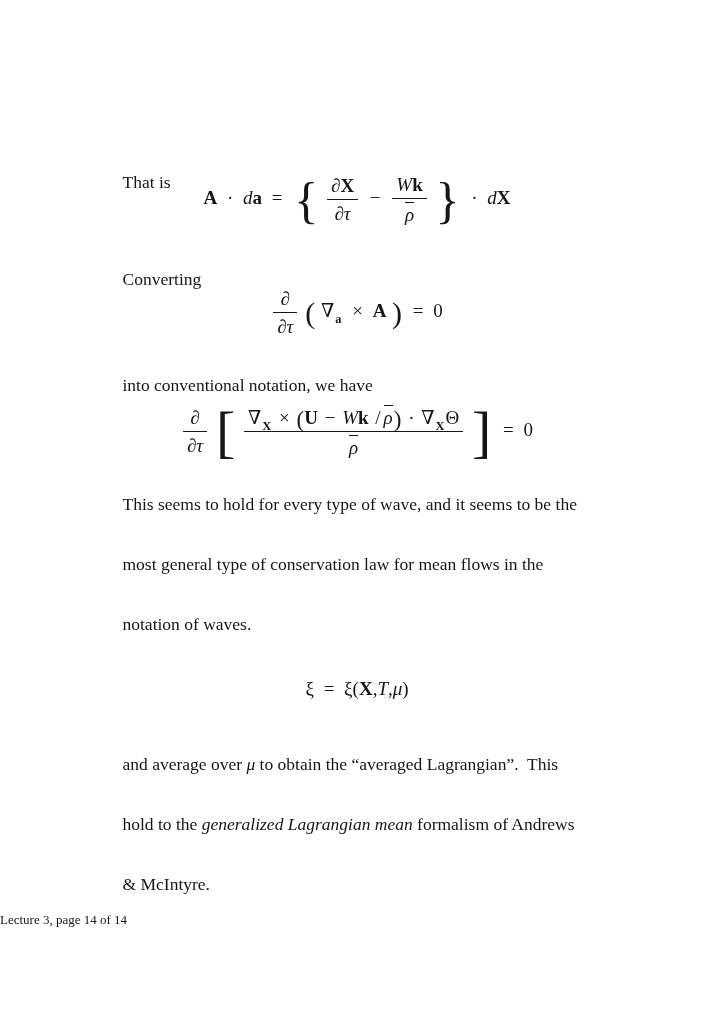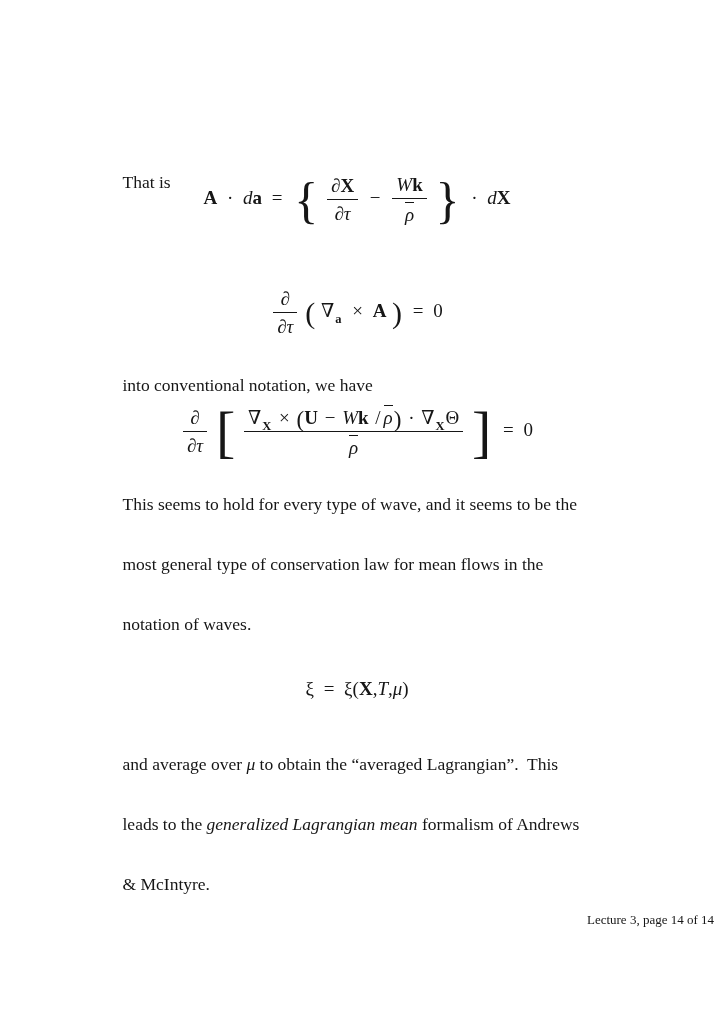--- a/index.html
+++ b/index.html
@@ -75,21 +75,21 @@
   .ovl { position: relative; display: inline-block; padding: 2px 1px 0; }
   .ovl::before {
     content: "";
     position: absolute;
     left: 1px; right: 1px; top: 0;
     border-top: 1.4px solid #161616;
   }
   .footer {
     position: absolute;
     left: 0; width: 714px;
-    text-align: right;
+    text-align: left;
     font-size: 13px;
     line-height: 16px;
   }
 </style>
 </head>
 <body>
 
 <div class="page">
 
   <div class="tb" style="top:137px">
@@ -109,20 +109,23 @@
     <span class="op">−</span>
     <span class="frac">
       <span class="fn"><span class="it">W</span><span class="bf">k</span></span>
       <span class="fd"><span class="it ovl">ρ</span></span>
     </span>
     <span class="fence brace">}</span>
     <span class="op">·</span>
     <span class="it">d</span><span class="bf">X</span>
   </div>
 
+  <div class="tb" style="top:234px">
+    <span>Converting</span>
+  </div>
 
   <div class="eq" style="top:287px">
     <span class="frac">
       <span class="fn it">∂</span>
       <span class="fd it">∂τ</span>
     </span>
     <span class="fence paren2">(</span>
     <span>∇</span><span class="sb">a</span>
     <span class="op">×</span>
     <span class="bf">A</span>
@@ -169,21 +172,21 @@
 
 
   <div class="eq" style="top:677px">
     <span>ξ</span>
     <span class="op">=</span>
     <span>ξ</span><span>(</span><span class="bf">X</span><span>,</span><span class="it">T</span><span>,</span><span class="it">μ</span><span>)</span>
   </div>
 
   <div class="tb" style="top:719px">
     <span>and average over </span><span class="it">μ</span><span> to obtain the “averaged Lagrangian”.  This</span><br>
-    <span>leads to the </span><span class="it">generalized Lagrangian mean</span><span> formalism of Andrews</span><br>
+    <span>hold to the </span><span class="it">generalized Lagrangian mean</span><span> formalism of Andrews</span><br>
     <span>&amp; McIntyre.</span>
   </div>
 
   <div class="footer" style="top:912px">
     <span>Lecture 3, page 14 of 14</span>
   </div>
 
 </div>
 
 </body></html>

